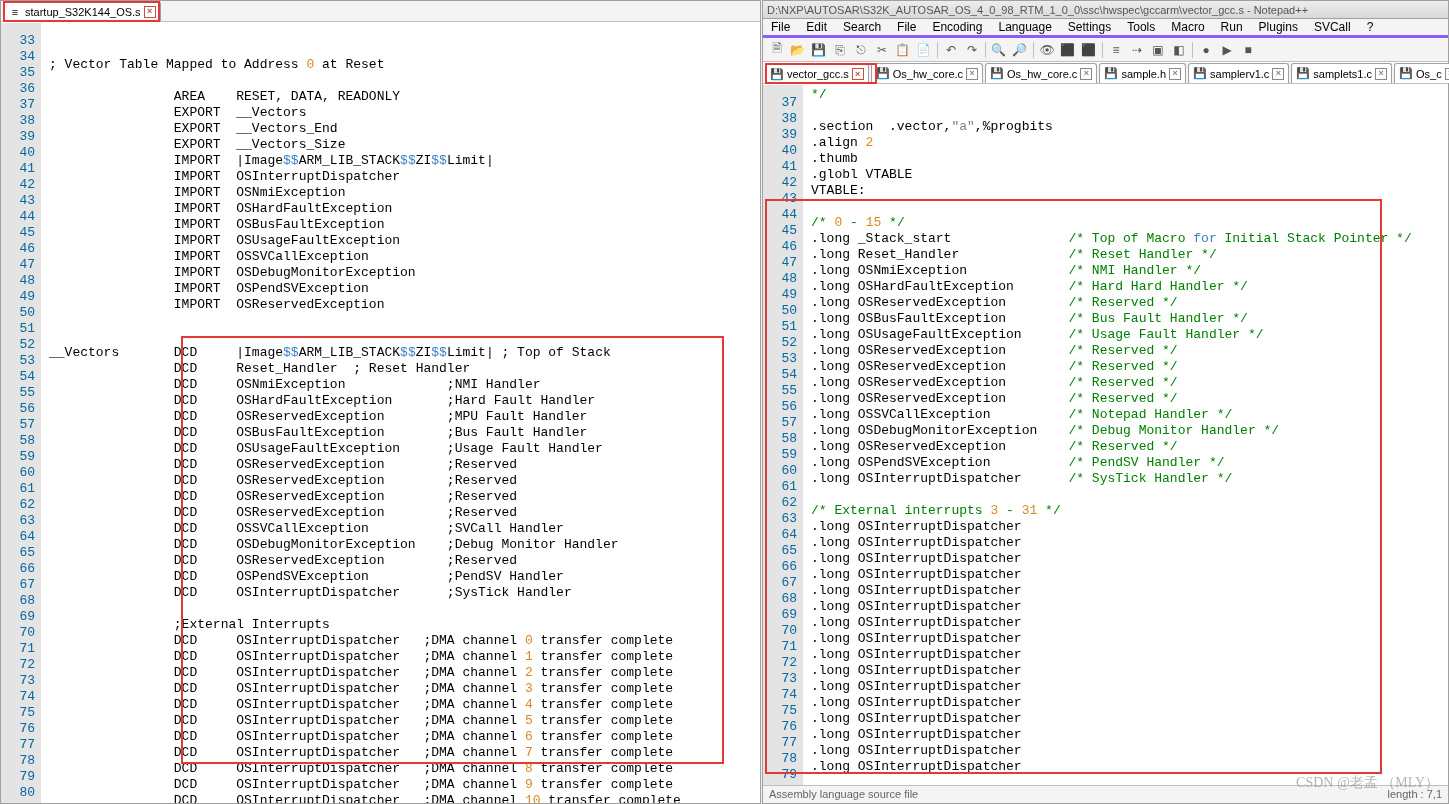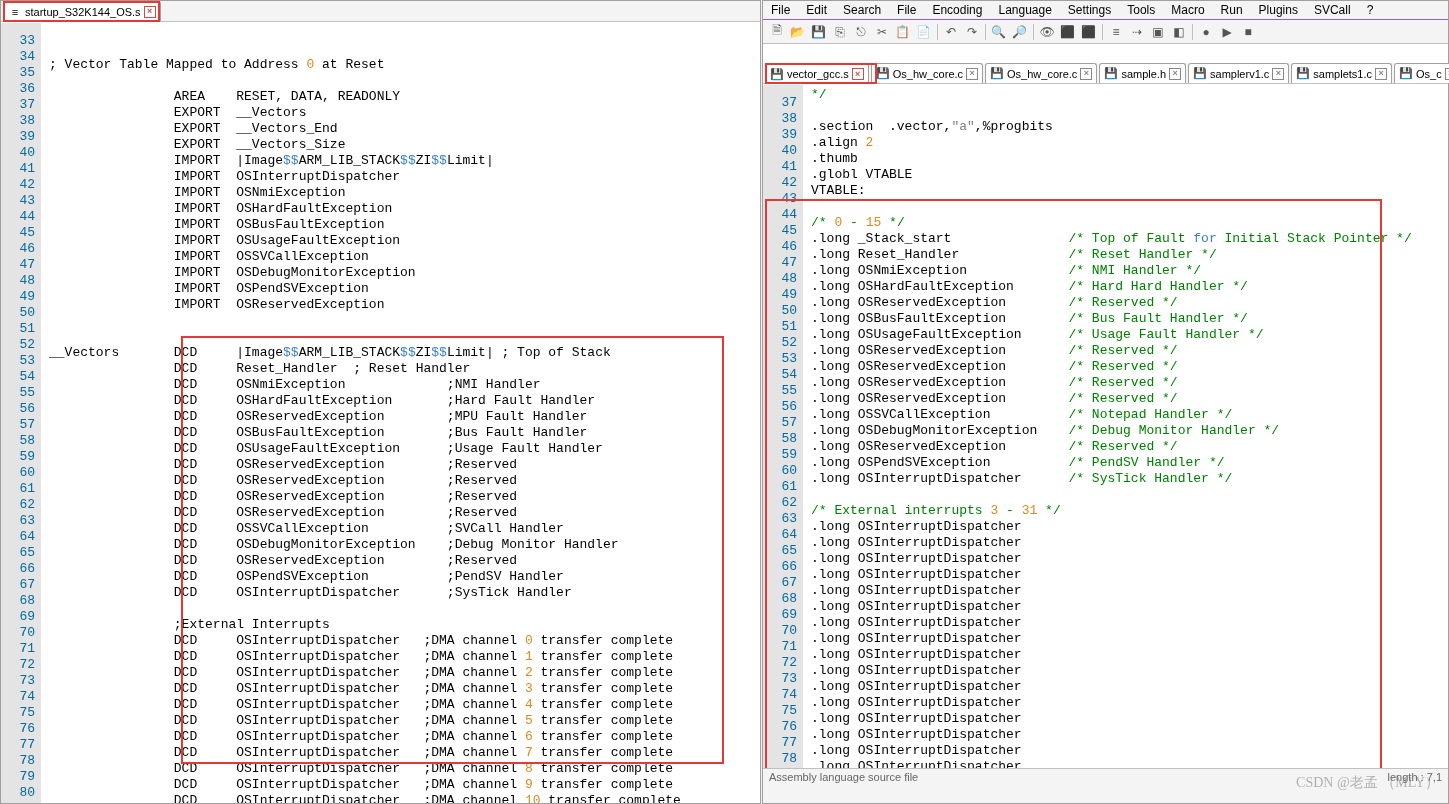--- a/index.html
+++ b/index.html
@@ -16,28 +16,28 @@
 .ico.save{color:#3B7FC4;}
 .editor{position:absolute;top:22px;left:0;right:0;bottom:0;overflow:hidden;font-family:Consolas,"Courier New",monospace;font-size:13px;background:#FFF;display:flex;}
 .ln{width:40px;background:#E4E4E4;color:#0369a1;text-align:right;padding:10px 6px 0 0;line-height:16px;white-space:pre;}
 .code{flex:1;padding:2px 0 12px 8px;white-space:pre;color:#000;line-height:16px;position:relative;}
 .c-num{color:#D88B1F;}
 .c-str{color:#808080;}
 .c-blue{color:#3B7FC4;}
 .c-green{color:#008000;}
 .box-red{position:absolute;border:2px solid #E53935;pointer-events:none;}
 .title-bar{height:18px;background:linear-gradient(#EDEDED,#D8D8D8);border-bottom:1px solid #A0A0A0;font-size:11px;padding-left:4px;display:flex;align-items:center;color:#555;}
-.menu-bar{height:19px;background:#F4F4F4;border-bottom:1px solid #8b5cf6;font-size:12px;padding-left:4px;display:flex;align-items:center;gap:8px;}
+.menu-bar{height:19px;background:#F4F4F4;border-bottom:3px solid #8b5cf6;font-size:12px;padding-left:4px;display:flex;align-items:center;gap:8px;}
 .menu-bar span{padding:1px 4px;cursor:pointer;}
 .tool-bar{height:24px;background:#F4F4F4;border-bottom:1px solid #C0C0C0;display:flex;align-items:center;padding-left:4px;gap:1px;}
 .tool-bar .tbtn{width:20px;height:20px;display:inline-flex;align-items:center;justify-content:center;font-size:12px;cursor:pointer;color:#555;}
 .tool-bar .sep{width:1px;height:16px;background:#C0C0C0;margin:0 2px;}
 .right-editor{top:84px;}
 .right-tabs{position:absolute;top:62px;left:0;right:0;height:21px;background:#F4F4F4;border-bottom:1px solid #C0C0C0;display:flex;align-items:flex-end;padding-left:2px;}
-.status{position:absolute;bottom:0;left:0;right:0;height:35px;background:#F4F4F4;border-top:1px solid #C0C0C0;font-size:11px;padding:2px 6px;color:#666;display:flex;justify-content:space-between;}
+.status{position:absolute;bottom:0;left:0;right:0;height:18px;background:#F4F4F4;border-top:1px solid #C0C0C0;font-size:11px;padding:2px 6px;color:#666;display:flex;justify-content:space-between;}
 .watermark{position:absolute;right:10px;bottom:12px;color:rgba(120,120,120,0.55);font-size:14px;font-family:"Microsoft YaHei";pointer-events:none;}
 </style>
 </head>
 <body>
 
 <div class="pane left-pane">
   <div class="tab-bar">
     <div class="tab">
       <span class="ico">≡</span>
       <span>startup_S32K144_OS.s</span>
@@ -144,20 +144,23 @@
                 DCD     OSInterruptDispatcher   ;DMA channel <span class="c-num">6</span> transfer complete
                 DCD     OSInterruptDispatcher   ;DMA channel <span class="c-num">7</span> transfer complete
                 DCD     OSInterruptDispatcher   ;DMA channel <span class="c-num">8</span> transfer complete
                 DCD     OSInterruptDispatcher   ;DMA channel <span class="c-num">9</span> transfer complete
                 DCD     OSInterruptDispatcher   ;DMA channel <span class="c-num">10</span> transfer complete</div>
   </div>
   <div class="box-red" style="left:180px;top:335px;width:543px;height:428px;"></div>
 </div>
 
 <div class="pane right-pane">
+  <div class="title-bar">
+    <span>D:\NXP\AUTOSAR\S32K_AUTOSAR_OS_4_0_98_RTM_1_0_0\ssc\hwspec\gccarm\vector_gcc.s - Notepad++</span>
+  </div>
   <div class="menu-bar" id="menu-bar">
       <span>File</span>
       <span>Edit</span>
       <span>Search</span>
       <span>File</span>
       <span>Encoding</span>
       <span>Language</span>
       <span>Settings</span>
       <span>Tools</span>
       <span>Macro</span>
@@ -282,21 +285,21 @@
 </div>
     <div class="code" id="right-code"><span class="c-green">*/</span>
 
 .section  .vector,<span class="c-str">"a"</span>,%progbits
 .align <span class="c-num">2</span>
 .thumb
 .globl VTABLE
 VTABLE:
 
 <span class="c-green">/*</span> <span class="c-num">0</span> <span class="c-green">-</span> <span class="c-num">15</span> <span class="c-green">*/</span>
-.long _Stack_start               <span class="c-green">/* Top of Fault </span><span class="c-blue">for</span><span class="c-green"> Initial Stack Pointer */</span>
+.long _Stack_start               <span class="c-green">/* Top of Macro </span><span class="c-blue">for</span><span class="c-green"> Initial Stack Pointer */</span>
 .long Reset_Handler              <span class="c-green">/* Reset Handler */</span>
 .long OSNmiException             <span class="c-green">/* NMI Handler */</span>
 .long OSHardFaultException       <span class="c-green">/* Hard Hard Handler */</span>
 .long OSReservedException        <span class="c-green">/* Reserved */</span>
 .long OSBusFaultException        <span class="c-green">/* Bus Fault Handler */</span>
 .long OSUsageFaultException      <span class="c-green">/* Usage Fault Handler */</span>
 .long OSReservedException        <span class="c-green">/* Reserved */</span>
 .long OSReservedException        <span class="c-green">/* Reserved */</span>
 .long OSReservedException        <span class="c-green">/* Reserved */</span>
 .long OSReservedException        <span class="c-green">/* Reserved */</span>

